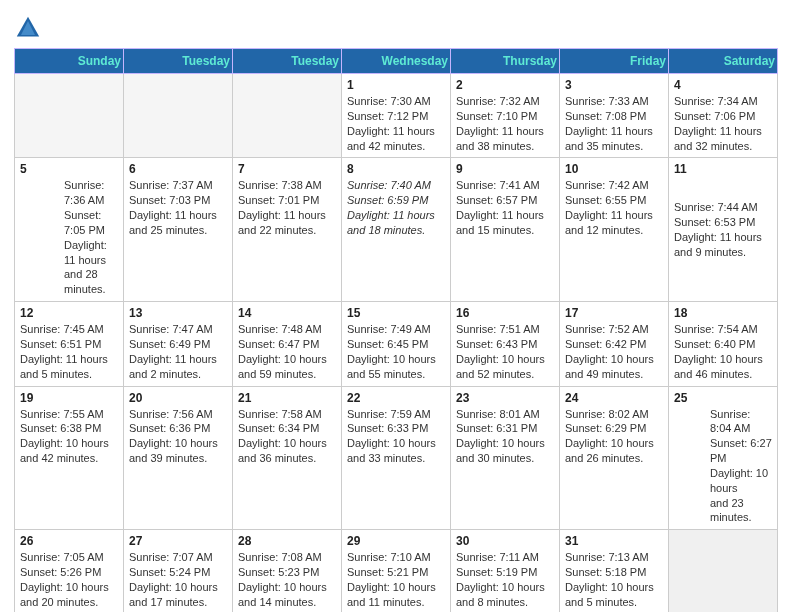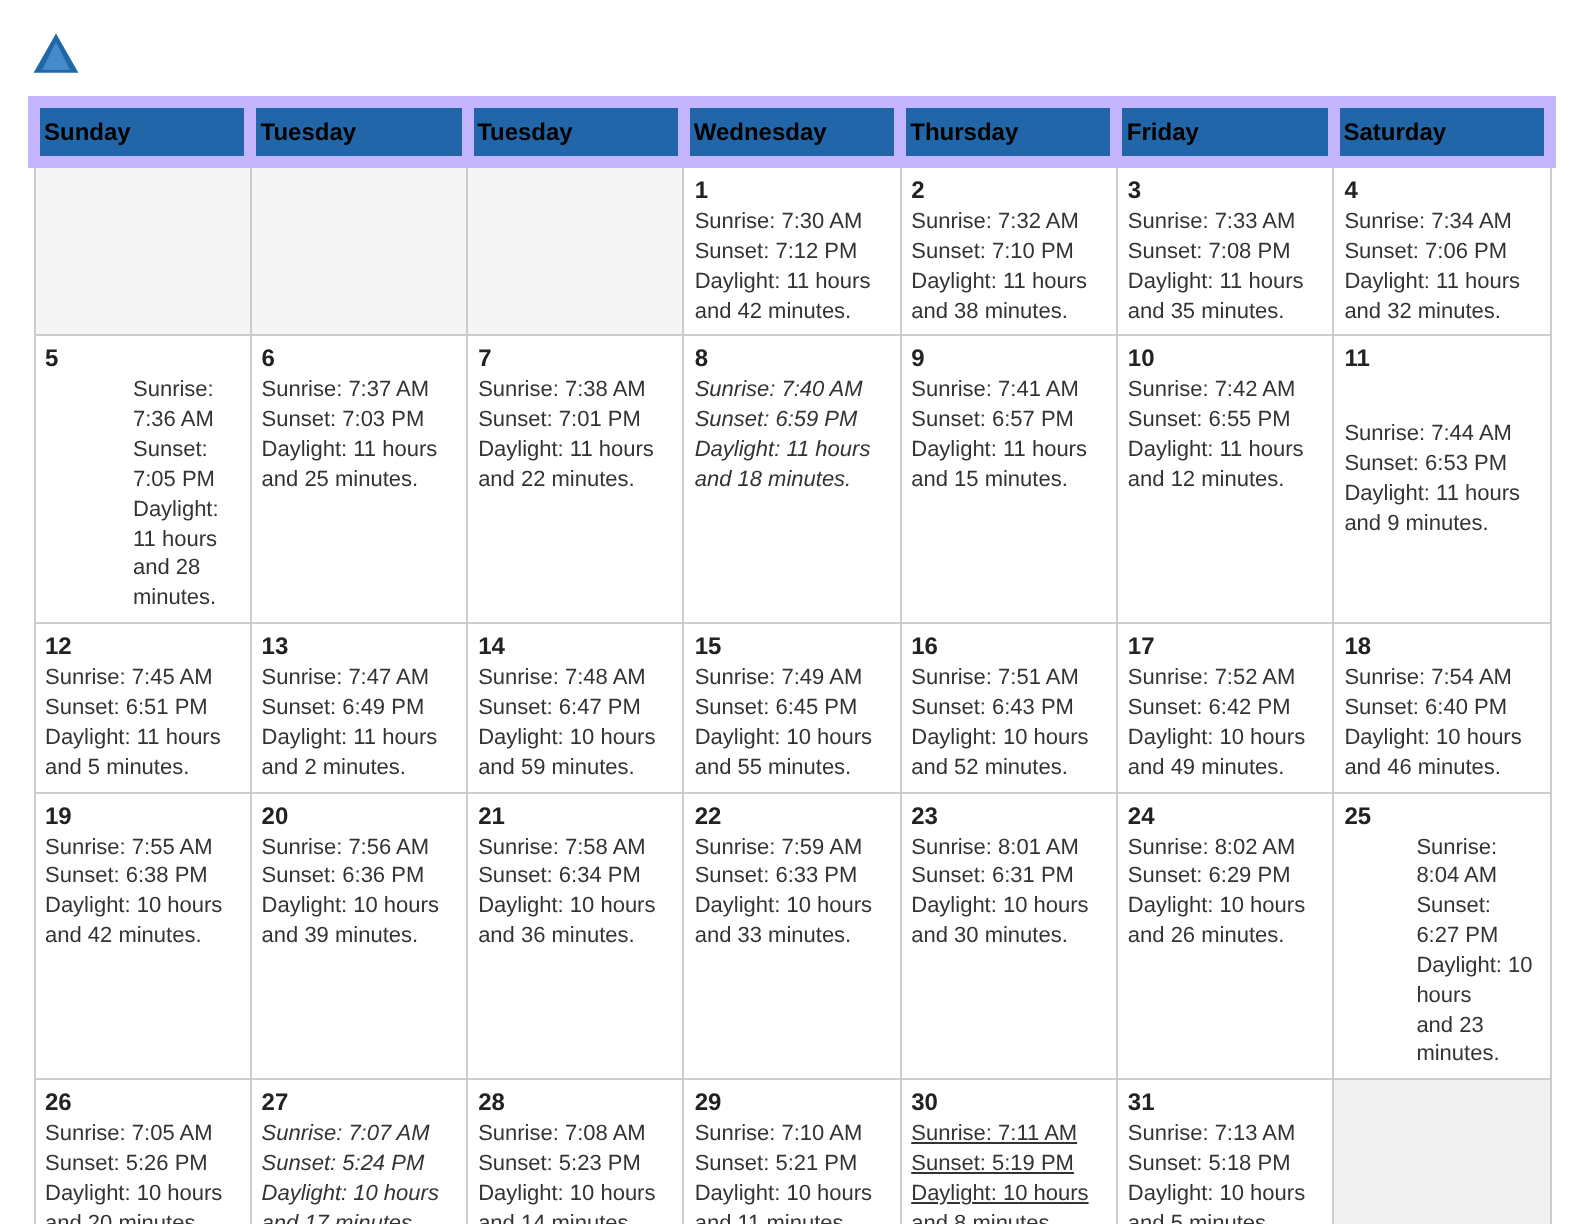--- a/index.html
+++ b/index.html
@@ -59,26 +59,26 @@
       font-size: 14px;
       color: #444;
     }
     table {
       width: 100%;
       border-collapse: collapse;
       table-layout: fixed;
     }
     .day-header {
       background: #2166a8;
-      color: #000000;
-      text-align: left;
+      color: #5eead4;
+      text-align: right;
       font-size: 12px;
       font-weight: bold;
       padding: 5px 2px;
-      border: 6px solid #c4b5fd;
+      border: 1px solid #c4b5fd;
     }
     .cal-cell {
       border: 1px solid #ccc;
       vertical-align: top;
       padding: 4px 5px;
       font-size: 10px;
       height: 80px;
       background: #fff;
       color: #333;
     }
@@ -324,42 +324,42 @@
         <tr>
           <td class="cal-cell">
             <span class="day-num">26</span>
             <div class="cell-info" style="white-space: pre-line;">Sunrise: 7:05 AM
 Sunset: 5:26 PM
 Daylight: 10 hours
 and 20 minutes.</div>
           </td>
           <td class="cal-cell">
             <span class="day-num">27</span>
-            <div class="cell-info" style="white-space: pre-line; font-style: italic;">Sunrise: 7:07 AM
+            <div class="cell-info" style="white-space: pre-line;">Sunrise: 7:07 AM
 Sunset: 5:24 PM
 Daylight: 10 hours
 and 17 minutes.</div>
           </td>
           <td class="cal-cell">
             <span class="day-num">28</span>
             <div class="cell-info" style="white-space: pre-line;">Sunrise: 7:08 AM
 Sunset: 5:23 PM
 Daylight: 10 hours
 and 14 minutes.</div>
           </td>
           <td class="cal-cell">
             <span class="day-num">29</span>
             <div class="cell-info" style="white-space: pre-line;">Sunrise: 7:10 AM
 Sunset: 5:21 PM
 Daylight: 10 hours
 and 11 minutes.</div>
           </td>
           <td class="cal-cell">
             <span class="day-num">30</span>
-            <div class="cell-info" style="white-space: pre-line; text-decoration: underline;">Sunrise: 7:11 AM
+            <div class="cell-info" style="white-space: pre-line;">Sunrise: 7:11 AM
 Sunset: 5:19 PM
 Daylight: 10 hours
 and 8 minutes.</div>
           </td>
           <td class="cal-cell">
             <span class="day-num">31</span>
             <div class="cell-info" style="white-space: pre-line;">Sunrise: 7:13 AM
 Sunset: 5:18 PM
 Daylight: 10 hours
 and 5 minutes.</div>

